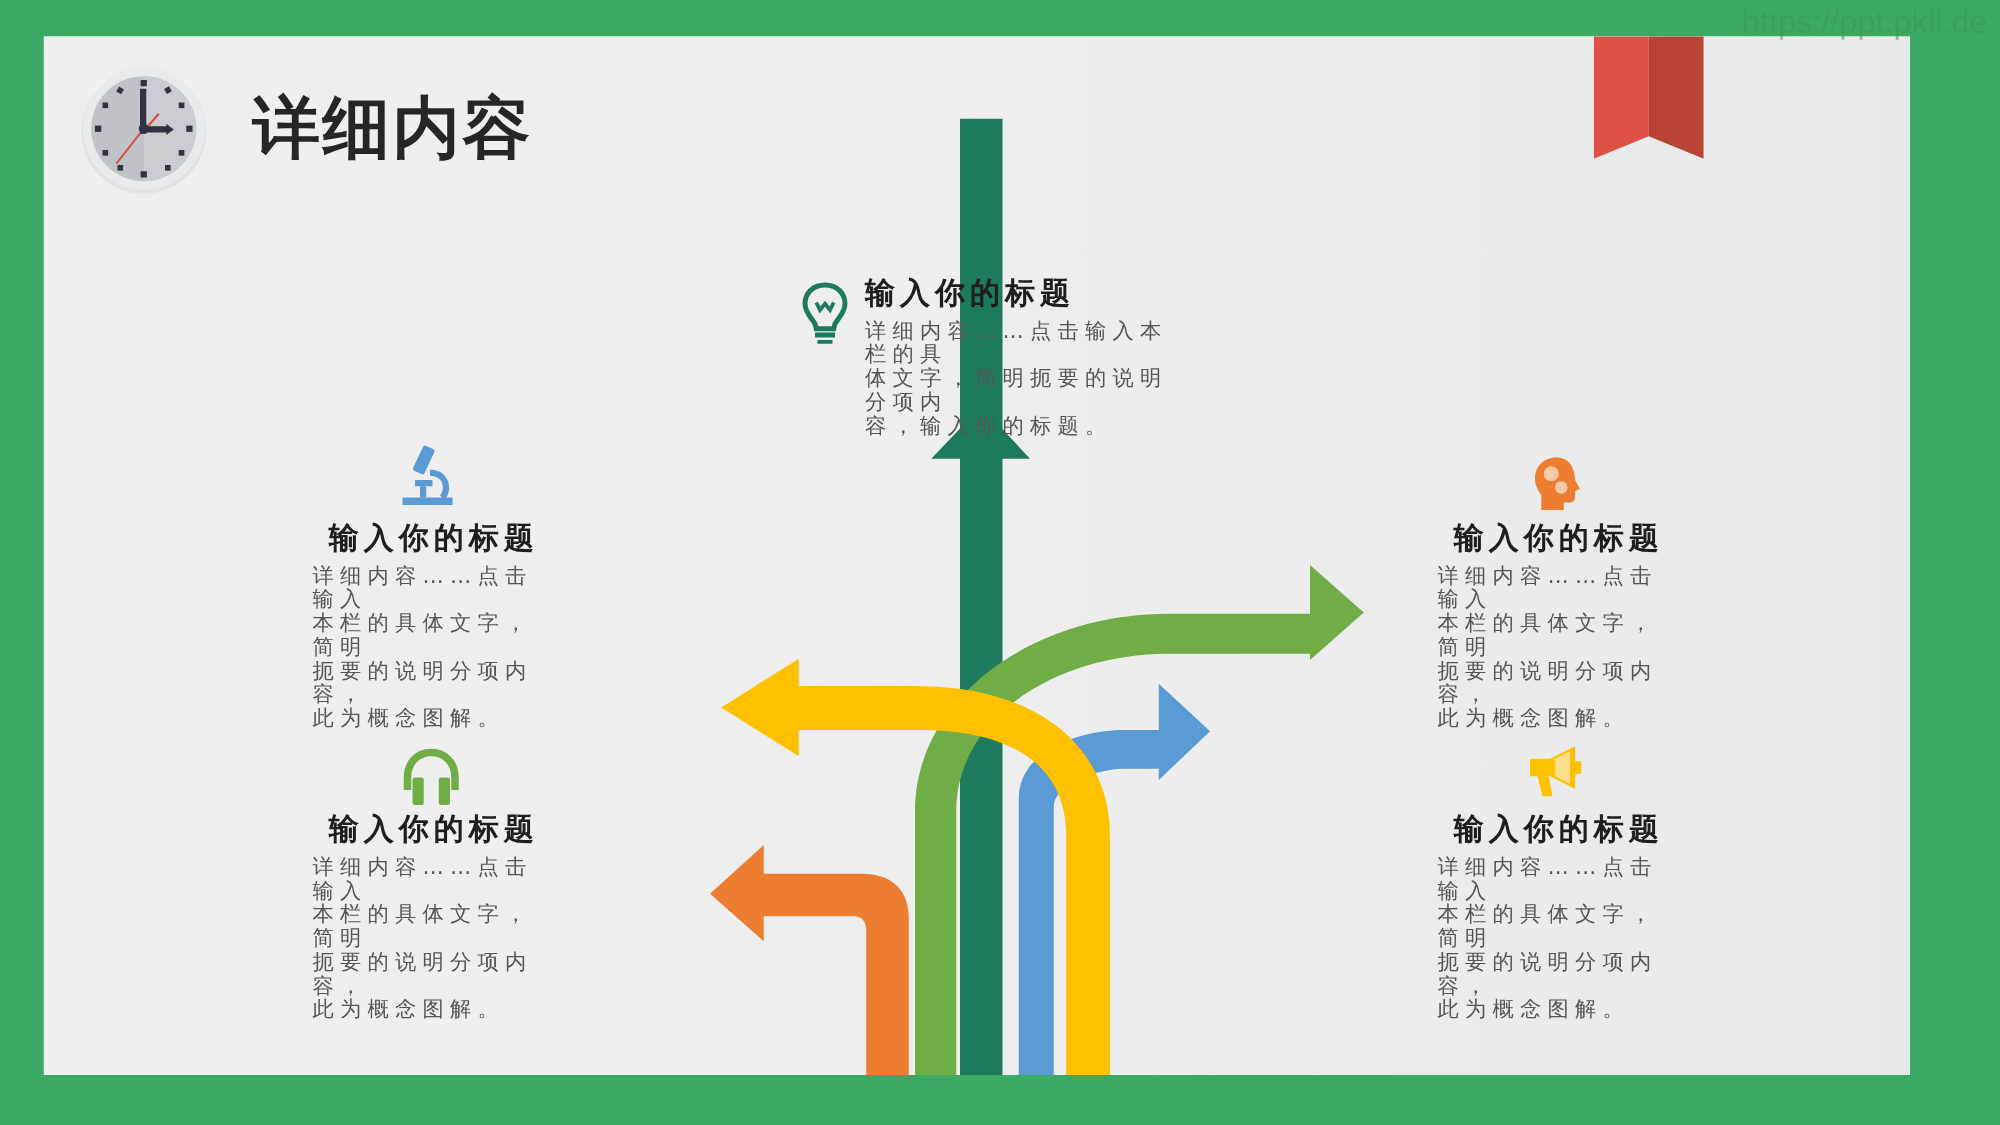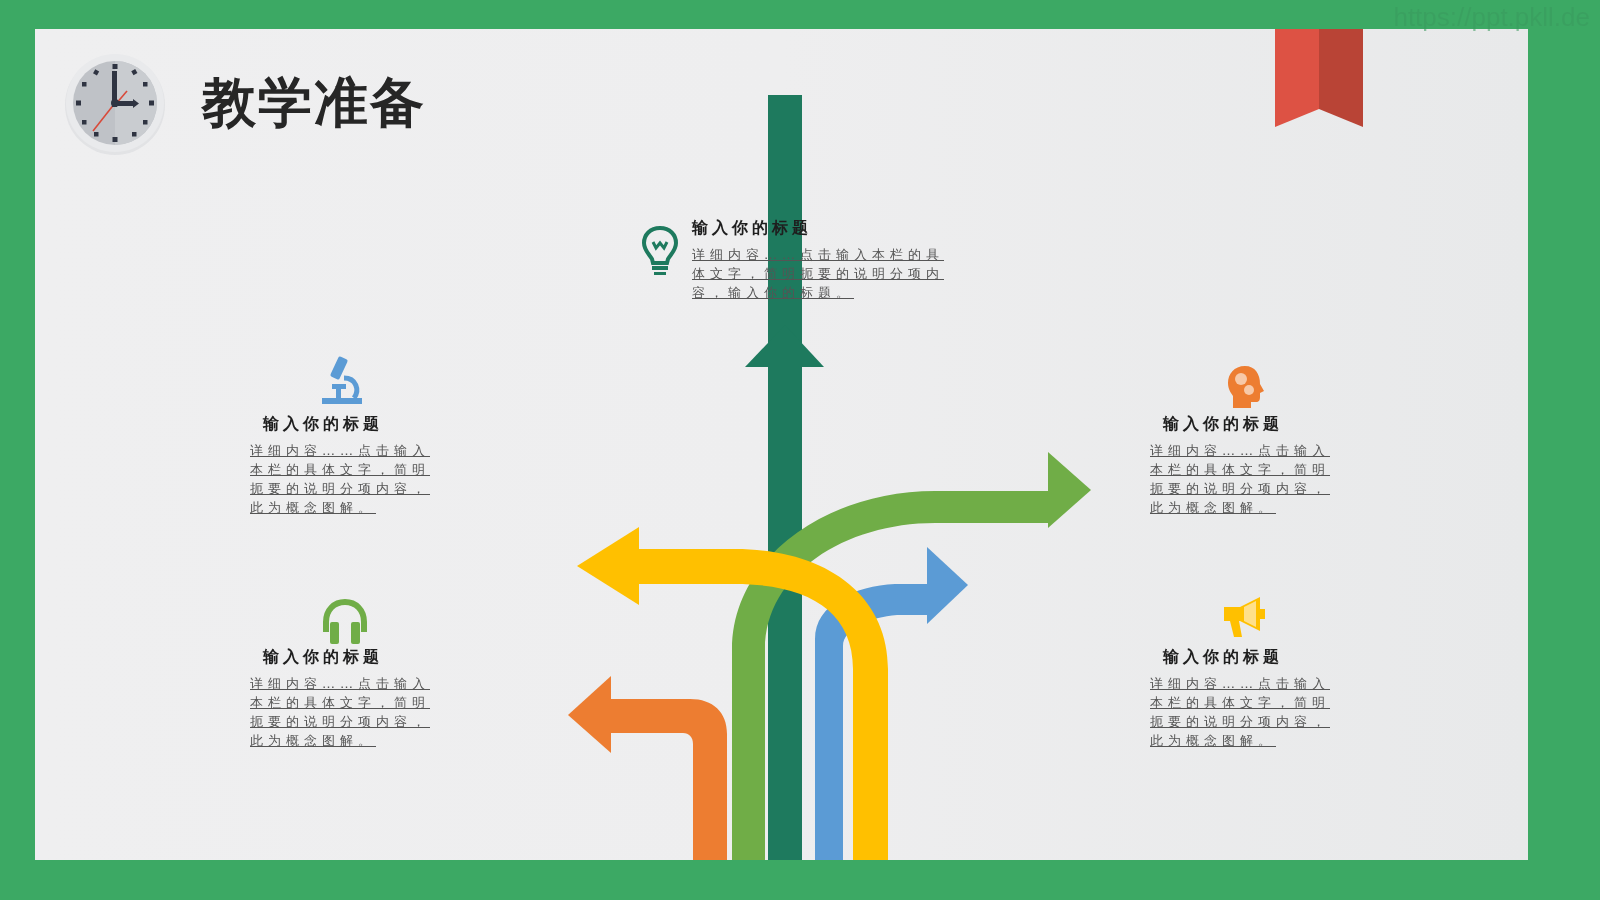--- a/index.html
+++ b/index.html
@@ -27,26 +27,26 @@
   }
   .title-en {
     position: absolute; left: 168px; top: 102px;
     font-size: 19px; color: #7a7a7a; letter-spacing: 7.6px;
     font-family: "Liberation Sans", sans-serif;
   }
   .ribbon { position: absolute; left: 1240px; top: 0; width: 88px; height: 98px; }
   .arrows { position: absolute; left: 0; top: 0; width: 1493px; height: 831px; }
   .item { position: absolute; }
   .item .head {
-    font-size: 16px; font-weight: bold; color: #1e1e1e; letter-spacing: 4px;
+    font-size: 24px; font-weight: bold; color: #1e1e1e; letter-spacing: 4px;
     font-family: Liberation Sans, sans-serif; white-space: nowrap;
   }
   .item .body {
-    font-size: 13px; color: #555; letter-spacing: 5px; line-height: 19px;
-    font-family: "DejaVu Sans", sans-serif; margin-top: 6px; text-decoration: underline;
+    font-size: 17px; color: #555; letter-spacing: 5px; line-height: 19px;
+    font-family: "DejaVu Sans", sans-serif; margin-top: 6px;
   }
   .icon { position: absolute; }
 </style>
 </head>
 <body>
 
 <div class="slide">
 
   <svg class="clock" viewBox="0 0 104 104">
     <circle cx="52" cy="54" r="50" fill="#d9dadd" opacity="0.6"></circle>
@@ -68,21 +68,21 @@
       <rect x="69" y="81" width="4.5" height="4.5"></rect>
     </g>
     <line x1="52" y1="52" x2="30" y2="80" stroke="#d84a3a" stroke-width="1.6"></line>
     <line x1="52" y1="54" x2="64" y2="40" stroke="#d84a3a" stroke-width="1.6"></line>
     <rect x="49" y="20" width="5" height="36" fill="#2f3442"></rect>
     <rect x="49" y="50" width="22" height="5" fill="#2f3442"></rect>
     <polygon points="70,48 76,52.5 70,57" fill="#2f3442"></polygon>
     <circle cx="52" cy="52" r="4" fill="#2f3442"></circle>
   </svg>
 
-  <div class="title-cn">教学准备</div>
+  <div class="title-cn">详细内容</div>
 
   <svg class="ribbon" viewBox="0 0 88 98">
     <polygon points="0,0 44,0 44,80 0,98" fill="#dd5244"></polygon>
     <polygon points="44,0 88,0 88,98 44,80" fill="#b94436"></polygon>
   </svg>
 
   <svg class="arrows" viewBox="0 0 1493 831">
 
     <g>
       <rect x="733" y="66" width="34" height="770" fill="#1e7a5e"></rect>

